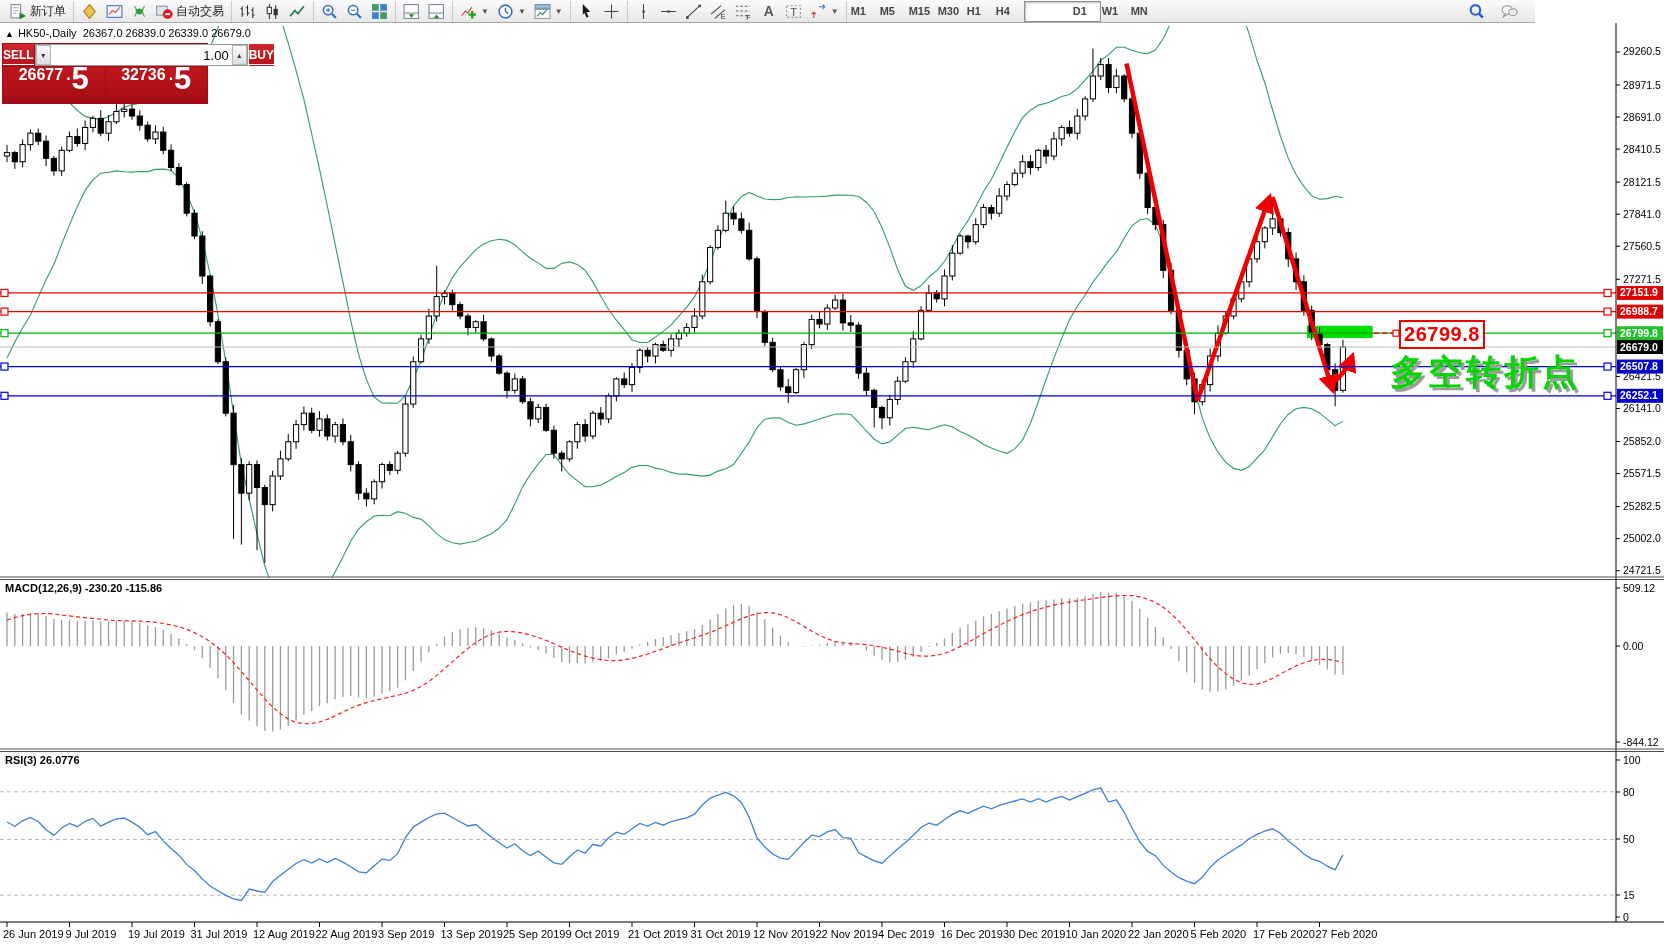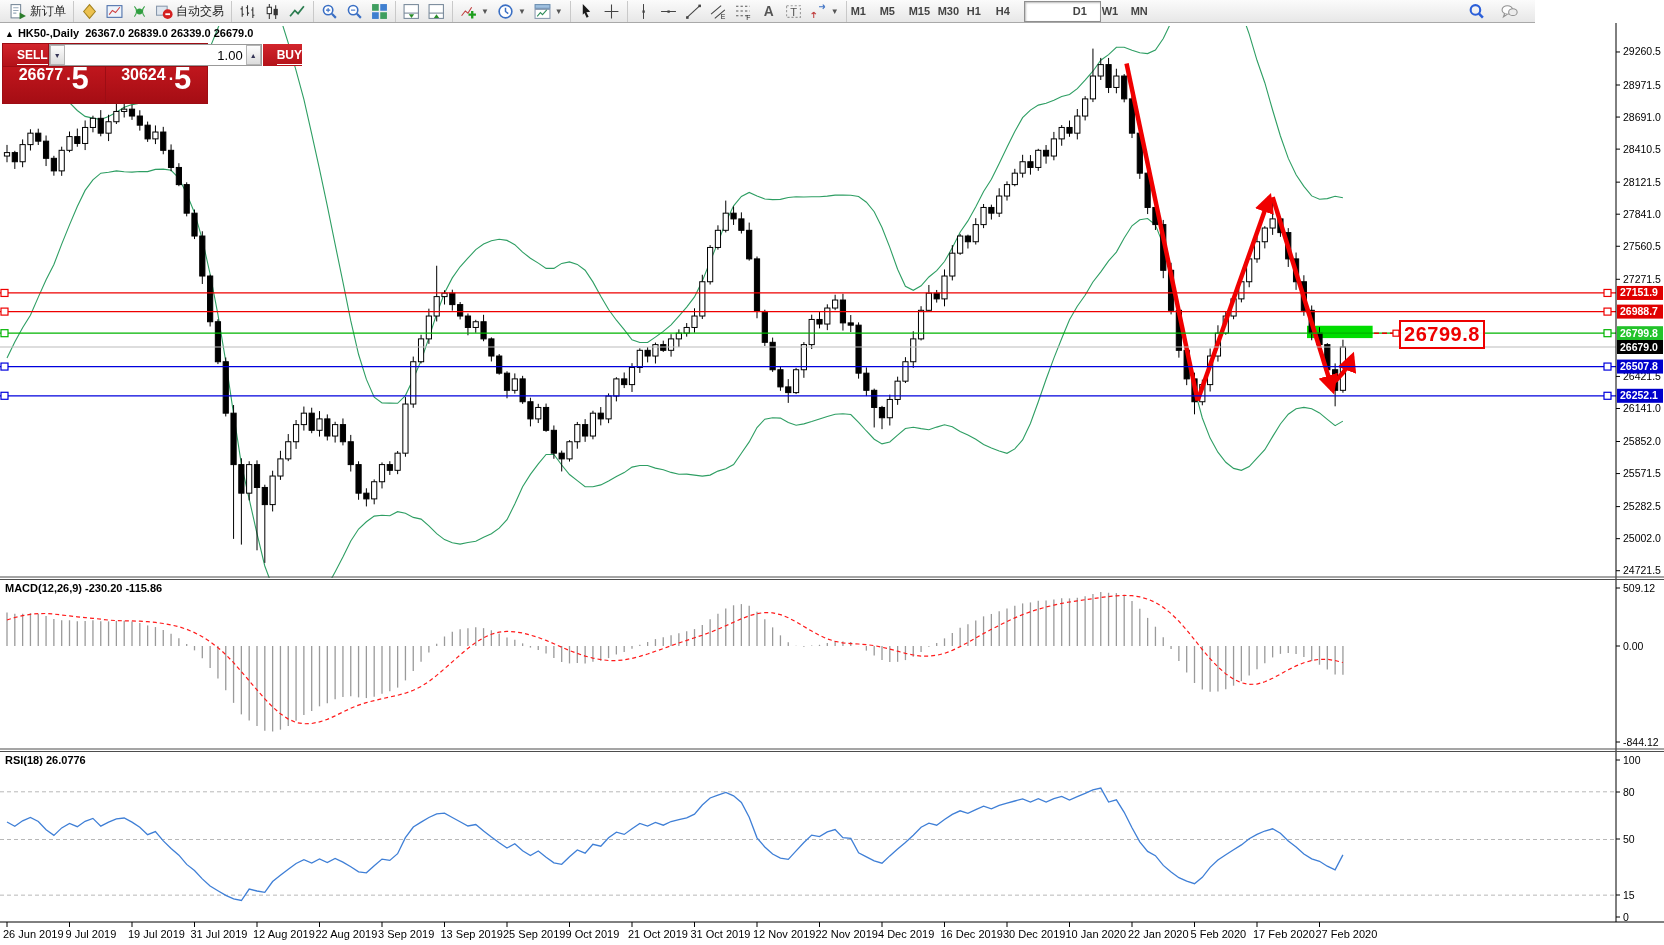--- a/index.html
+++ b/index.html
@@ -12,28 +12,28 @@
   .tgroup:first-child{border-left:none;}
   .tbtn{display:flex;align-items:center;gap:3px;padding:1px 3px;border:1px solid transparent;
     border-radius:2px;cursor:default;color:#222;font-size:12px;white-space:nowrap;}
   .tbtn svg{display:block;}
   .dd{font-size:8px;color:#555;margin-left:1px;}
   .tfbtn{width:27px;height:19px;font-size:11px;font-weight:bold;color:#444;
     line-height:19px;border:1px solid transparent;}
   .tfbtn.active{background:#fff;border:1px solid #8f8f8f;box-shadow:inset 1px 1px 2px #bbb;padding-left:48px;}
   #tb-right{margin-left:auto;display:flex;gap:8px;padding-right:10px;}
   
-  #chart-header{position:absolute;left:5px;top:27px;font-size:11px;color:#000;z-index:4;font-weight:bold;}
+  #chart-header{position:absolute;left:5px;top:27px;font-size:11px;color:#000;z-index:4;}
   #chart-header .tri{font-size:9px;margin-right:4px;}
   
   #qp{position:absolute;left:2px;top:43px;width:206px;z-index:4;background:#9d0d14;padding:1px;box-sizing:border-box;}
   #qp-row1{display:flex;height:22px;gap:1px;}
   .qbtn{width:50px;background:linear-gradient(#d2252c,#b31219);color:#fff;border:none;font-size:12px;
     font-weight:bold;cursor:pointer;padding:0;}
-  .qbtn span{border-bottom:1px solid #fff;padding-bottom:2px;margin-left:14px;}
+  .qbtn span{border-bottom:1px solid #fff;padding-bottom:2px;}
   #vol{flex:1;display:flex;background:#fff;border:1px solid #999;align-items:stretch;}
   #vol input{flex:1;border:none;outline:none;text-align:right;font-size:13px;padding-right:3px;min-width:0;}
   .spin{width:15px;background:linear-gradient(#fdfdfd,#dcdcdc);border:1px solid #b5b5b5;font-size:7px;
     color:#335;padding:0;cursor:pointer;}
   #qp-row2{display:flex;gap:1px;margin-top:1px;height:36px;}
   .qprice{flex:1;background:linear-gradient(#c0161d,#a50d14);color:#fff;display:flex;align-items:flex-start;
     justify-content:center;padding-bottom:2px;}
   .pint{font-size:16px;font-weight:bold;line-height:1;margin-bottom:3px;}
   .pdot{font-size:16px;font-weight:bold;line-height:1;margin:0 1px 3px 3px;}
   .pbig{font-size:31px;font-weight:bold;line-height:0.8;}
@@ -956,28 +956,29 @@
       </div>
       <button class="qbtn"><span>BUY</span></button>
     </div>
     <div id="qp-row2">
       <div class="qprice">
         <span class="pint">26677</span>
           <span class="pdot">.</span>
           <span class="pbig">5</span>
       </div>
       <div class="qprice">
-        <span class="pint">30624</span>
+        <span class="pint">32736</span>
           <span class="pdot">.</span>
           <span class="pbig">5</span>
       </div>
     </div>
   </div>
 
   <div class="pane-label" style="top:582px">
     <span>MACD(12,26,9)</span> <span>-230.20 -115.86</span>
   </div>
   <div class="pane-label" style="top:754px">
-    <span>RSI(18)</span> <span>26.0776</span>
+    <span>RSI(3)</span> <span>26.0776</span>
   </div>
 
   <div id="callout">26799.8</div>
+  <div id="cn-note">多空转折点</div>
 </div>
 
 </body></html>

